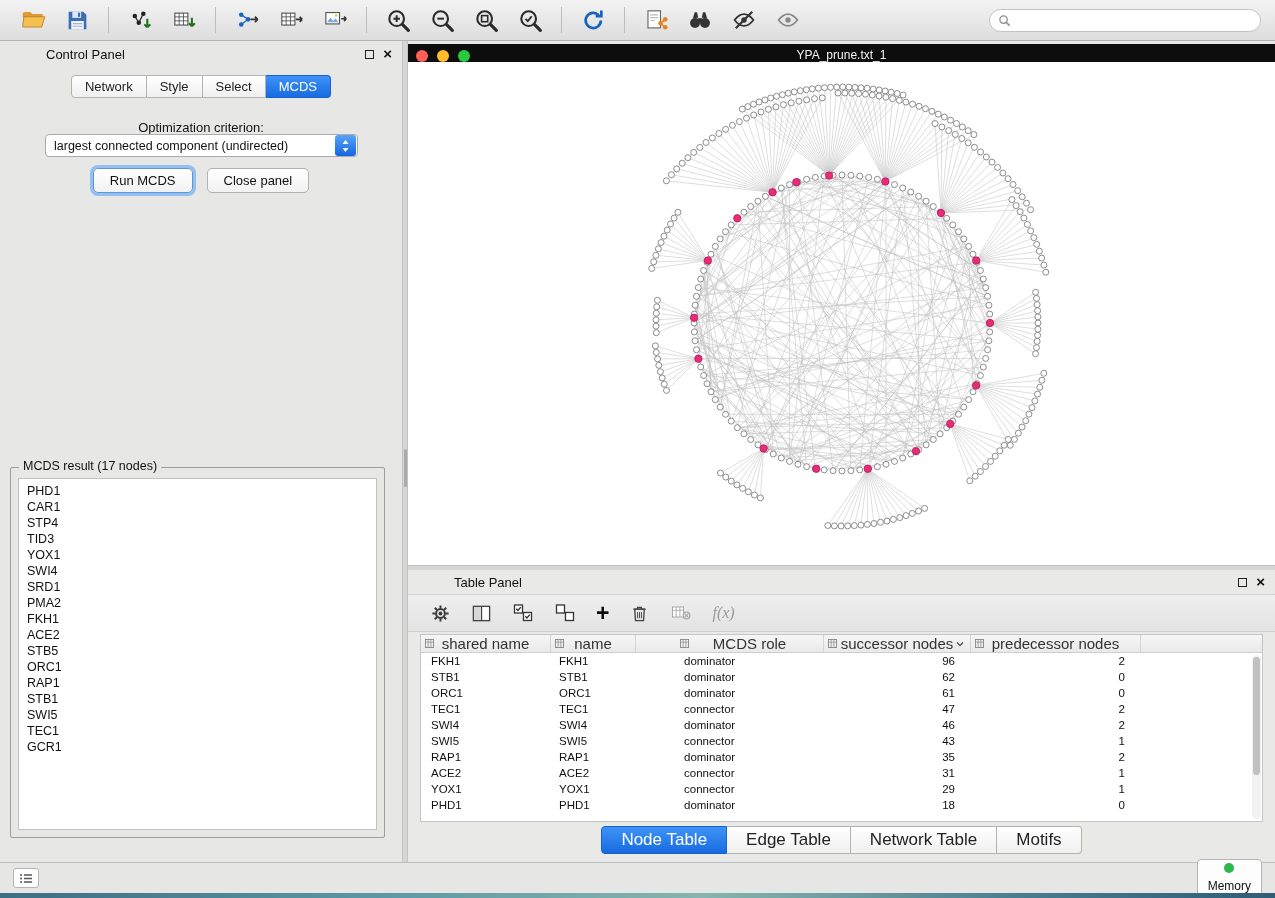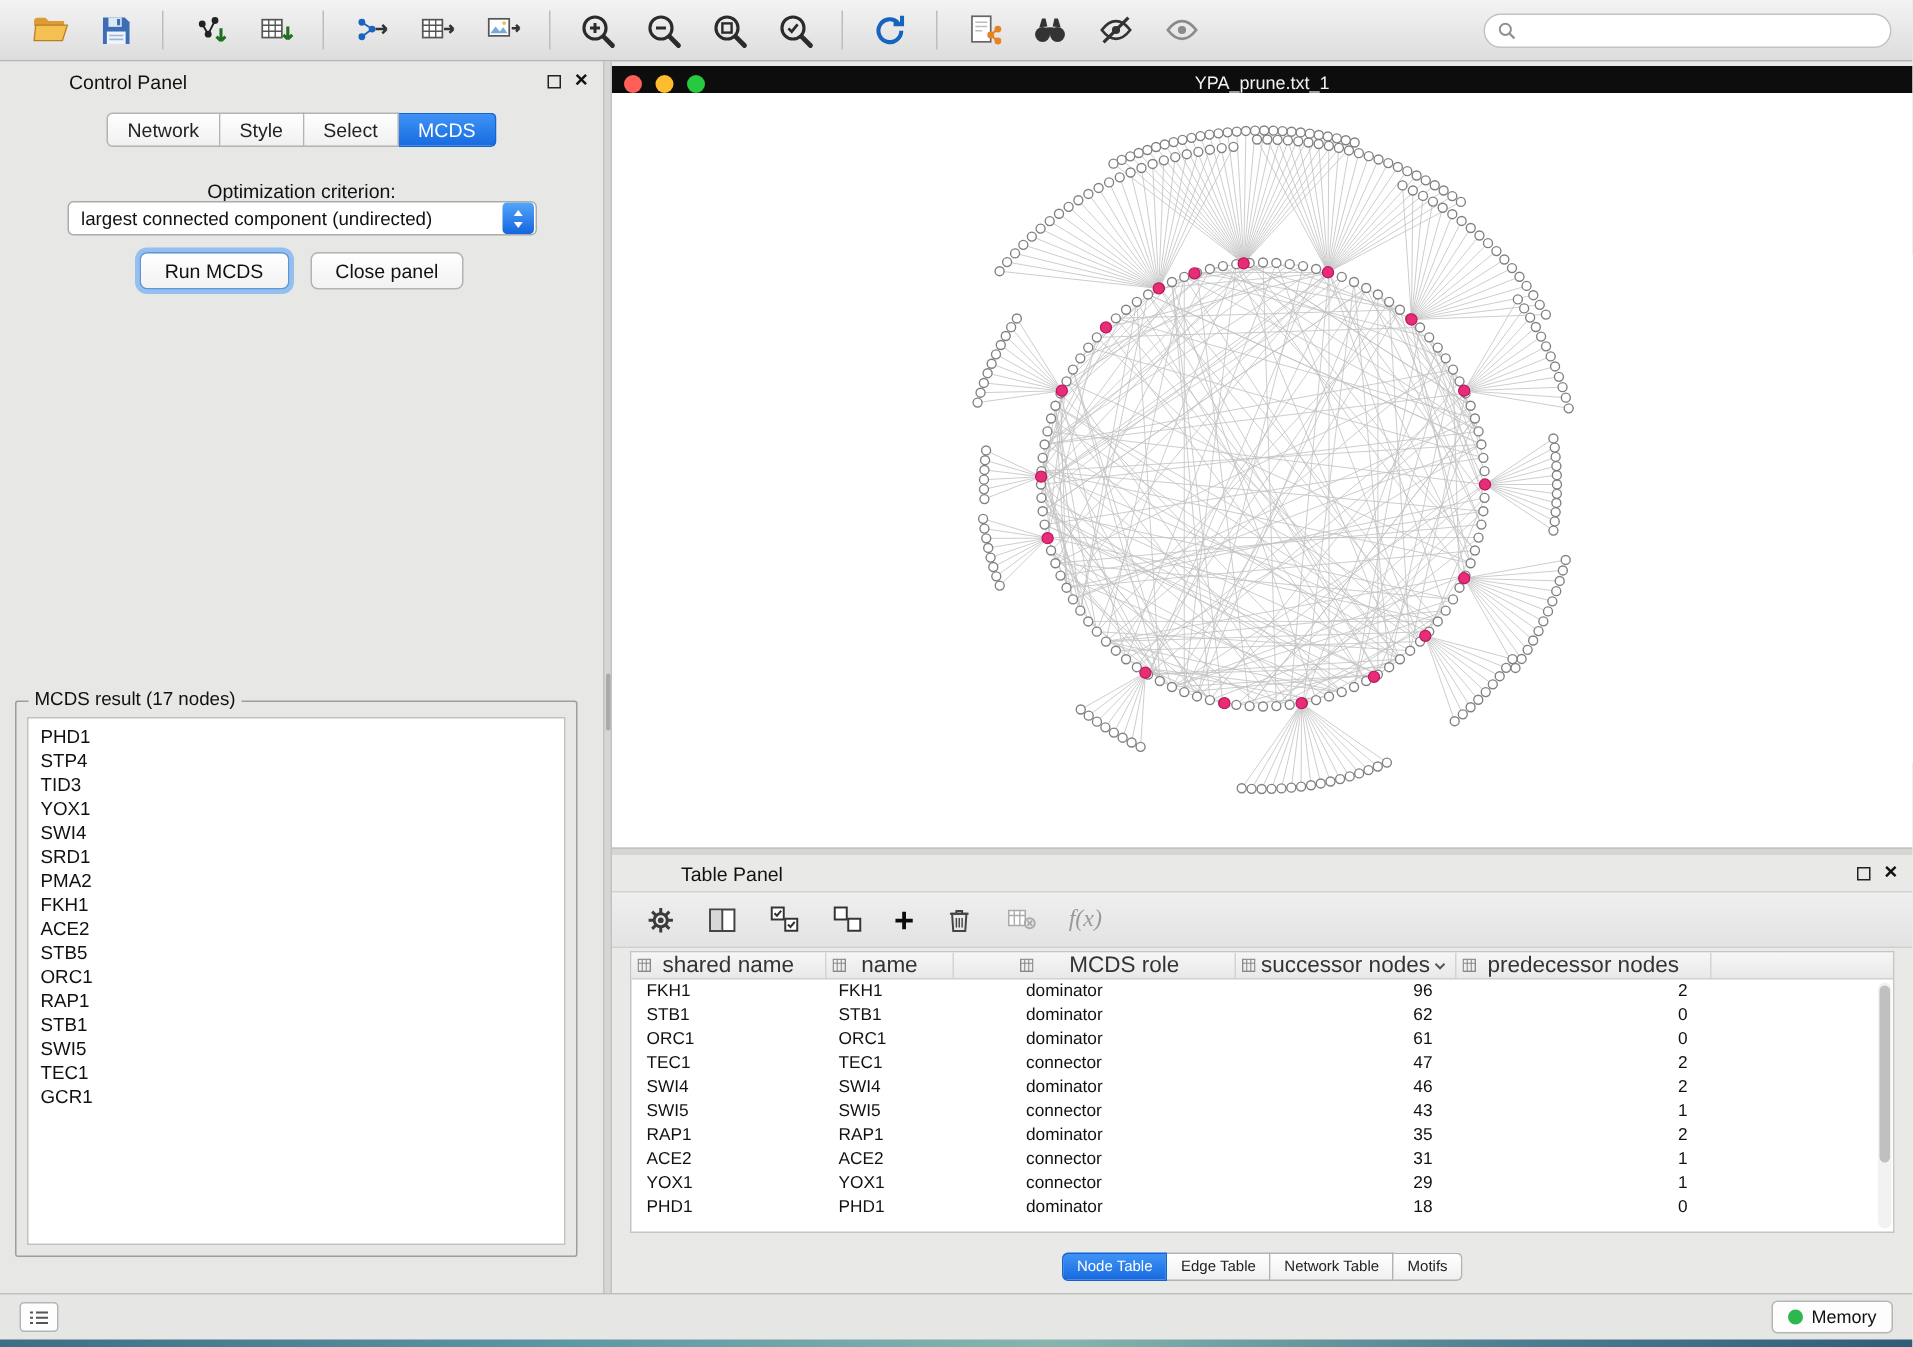--- a/index.html
+++ b/index.html
@@ -84,29 +84,29 @@
   .c1 { width:85px; padding-left:8px; }
   .c2 { width:148px; padding-left:8px;margin-left:40px; }
   .c3 { width:147px; }
   .c4 { width:170px; }
   .cfill { flex:1; }
   .num { text-align:right; padding-right:16px; }
   .th.c0,.th.c1,.th.c2,.th.c3,.th.c4 { padding:0; }
   .vscroll { position:absolute; top:20px; right:1px; width:9px; bottom:2px; background:#f2f2f2; border-radius:5px; }
   .vthumb { position:absolute; top:2px; left:1px; width:7px; height:118px; background:#c0c0c0; border-radius:4px; }
   .tp-tabs { position:absolute; bottom:8px; left:0; width:867px; display:flex; justify-content:center; }
-  .tp-tabs .seg { font-size:10px; padding:3px 9px; }
+  .tp-tabs .seg { font-size:17px; padding:3px 19px; }
 
   
   #status-bar { position:absolute; top:862px; left:0; width:1275px; height:31px; background:#e6e6e4; border-top:1px solid #bfbfbf;
     display:flex; align-items:center; padding:0 13px; }
   .status-left-btn { width:26px; height:20px; background:#fdfdfd; border:1px solid #b5b5b5; border-radius:3px;
     display:flex; align-items:center; justify-content:center; }
   .memory-btn { margin-left:auto; display:flex; align-items:center; gap:6px; background:#fdfdfd;
-    border:1px solid #b5b5b5; border-radius:4px; padding:3px 10px; font-size:12px; color:#111; }
+    border:1px solid #b5b5b5; border-radius:4px; padding:3px 10px; font-size:12px; color:#111;flex-direction:column; }
   .mem-dot { width:10px; height:10px; border-radius:50%; }
   #wallpaper { position:absolute; top:893px; left:0; width:1275px; height:5px;
     background:linear-gradient(90deg,#3c6e84,#5d98a5 30%,#87b5ae 55%,#4a7d90 80%,#2f5d78); }
 </style>
 </head>
 <body>
 
 <div id="app">
 
   <div id="toolbar">
@@ -270,20 +270,21 @@
       </span>
     </div>
     <div class="cp-buttons">
       <button class="btn focused">Run MCDS</button>
       <button class="btn">Close panel</button>
     </div>
     <div class="mcds-fieldset">
       <span class="mcds-legend">MCDS result (17 nodes)</span>
       <div class="mcds-list">
           <div class="mcds-item">PHD1</div>
+          <div class="mcds-item">CAR1</div>
           <div class="mcds-item">STP4</div>
           <div class="mcds-item">TID3</div>
           <div class="mcds-item">YOX1</div>
           <div class="mcds-item">SWI4</div>
           <div class="mcds-item">SRD1</div>
           <div class="mcds-item">PMA2</div>
           <div class="mcds-item">FKH1</div>
           <div class="mcds-item">ACE2</div>
           <div class="mcds-item">STB5</div>
           <div class="mcds-item">ORC1</div>

